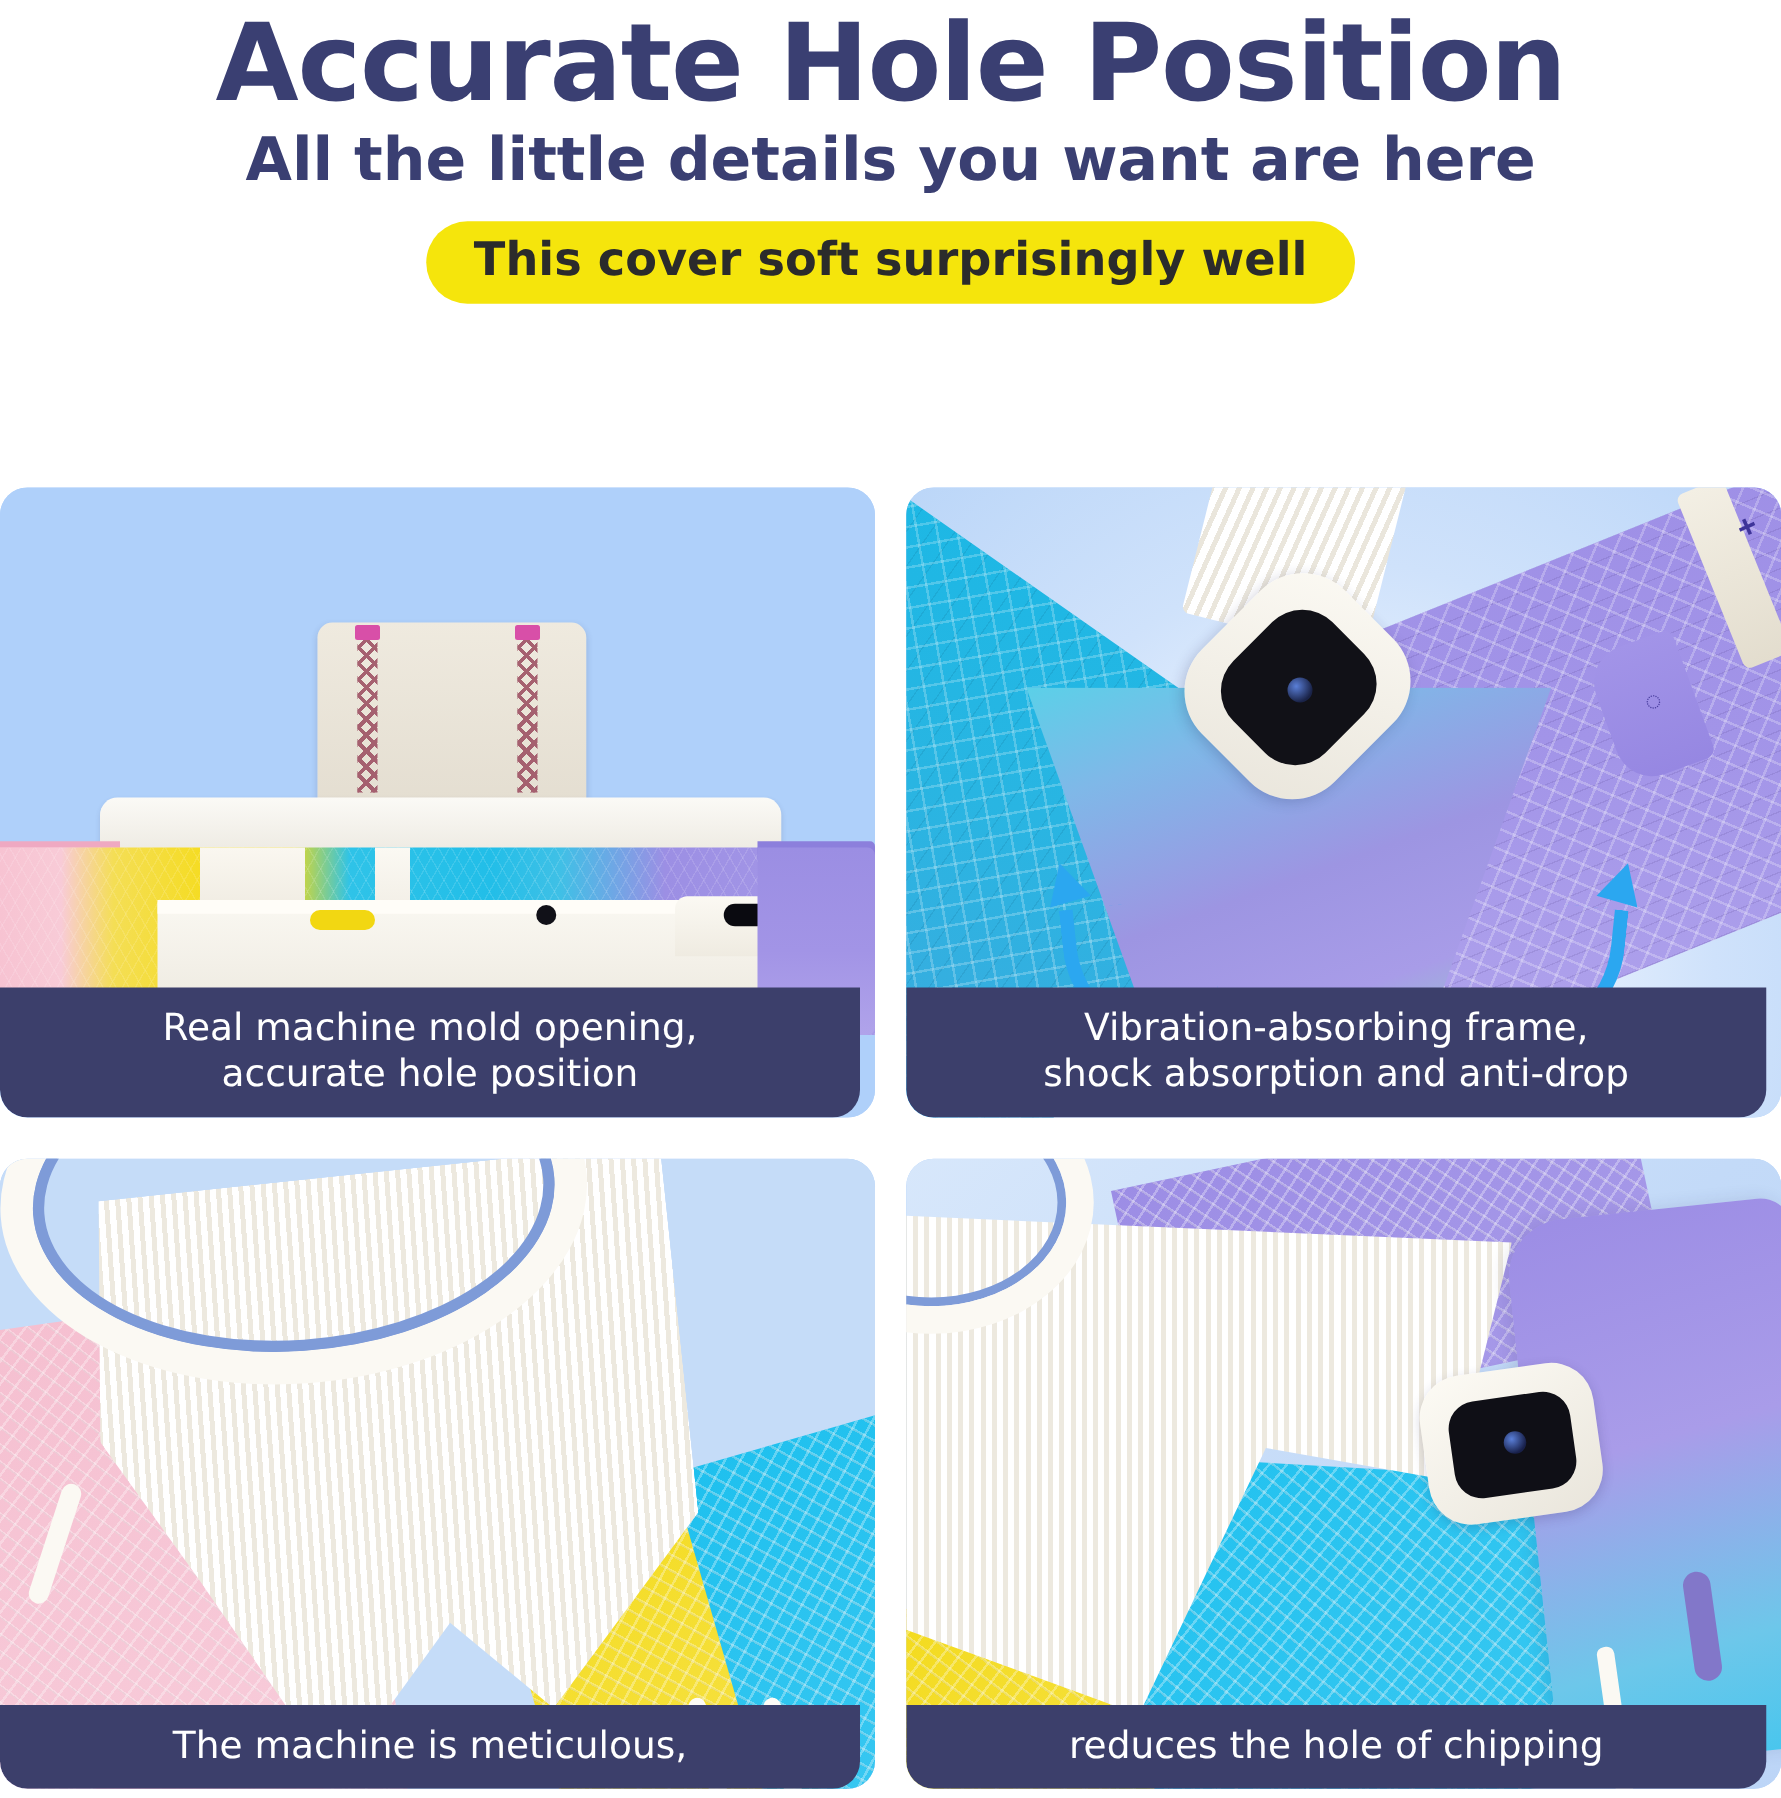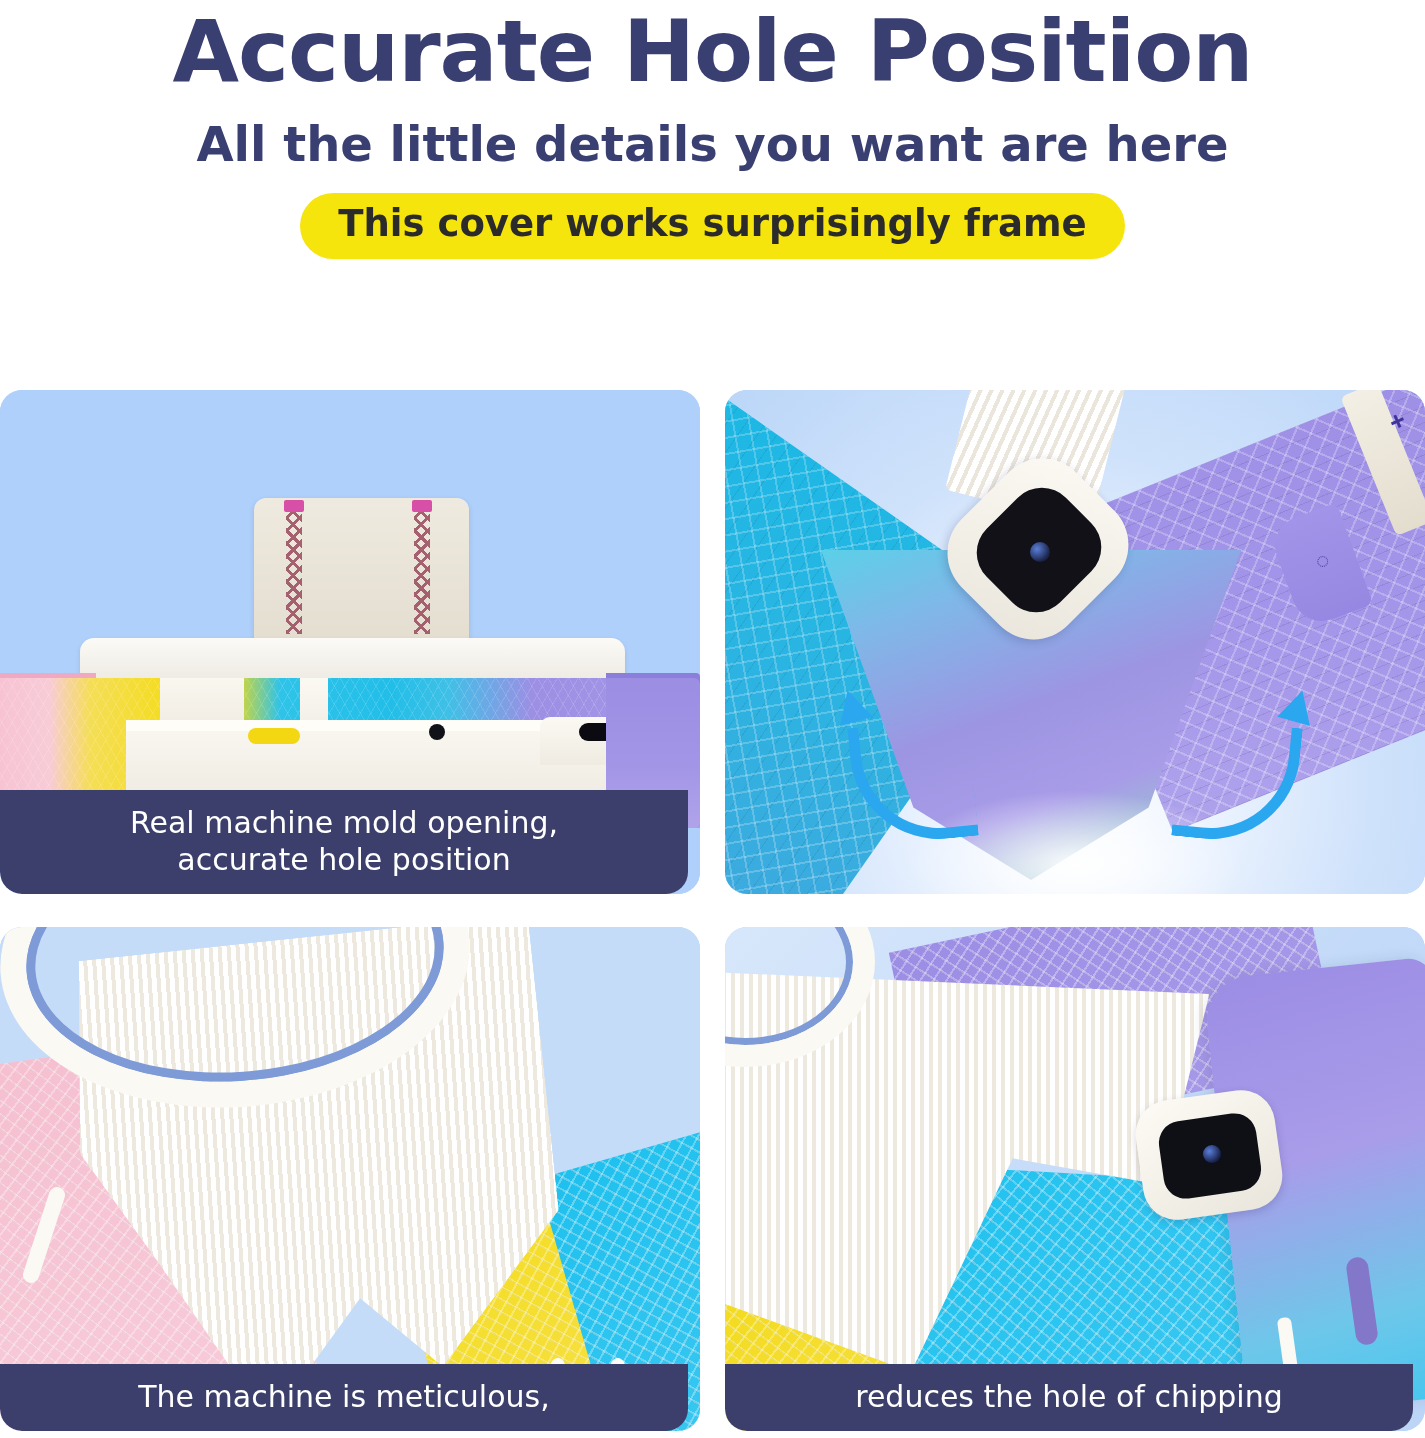--- a/index.html
+++ b/index.html
@@ -12,21 +12,21 @@
 
   
   .header{ width:100%; padding-top:6px; text-align:center; }
   .title{
     font-size:86px; font-weight:bold; color:#3A3F72;
     letter-spacing:-1px; line-height:1.05;
     font-family:"DejaVu Sans", sans-serif;
   }
   .subtitle{
     font-size:48px; font-weight:bold; color:#3A3F72;
-    margin-top:22px; line-height:1.1;
+    margin-top:6px; line-height:1.1;
     font-family:"DejaVu Sans", sans-serif;
   }
   .badge-wrap{ margin-top:22px; display:flex; justify-content:center; }
   .badge{
     background:#F5E50C; color:#2B2B2B;
     font-size:37px; font-weight:bold;
     padding:11px 38px 14px 38px; border-radius:34px;
     font-family:"DejaVu Sans", sans-serif;
     line-height:1.1; white-space:nowrap;
   }
@@ -375,21 +375,21 @@
     background:#FBF9F3; transform:rotate(-8deg); border-radius:6px;
   }
 </style>
 </head>
 <body>
 
 <div class="header">
   <div class="title">Accurate Hole Position</div>
   <div class="subtitle">All the little details you want are here</div>
   <div class="badge-wrap">
-    <div class="badge">This cover works surprisingly frame</div>
+    <div class="badge">This cover soft surprisingly well</div>
   </div>
 </div>
 
 <div class="grid">
 
   <div class="panel">
     <div class="photo">
       <div class="p1bg"></div>
 
       <div class="p1-strap">
@@ -447,20 +447,24 @@
       <div class="p2-btn-glyph">◌</div>
       <div class="p2-plus">+</div>
 
       <div class="p2-glow"></div>
       <div class="p2-arc-l"></div>
       <div class="p2-arc-r"></div>
       <div class="p2-ah-l"></div>
       <div class="p2-ah-r"></div>
     </div>
 
+    <div class="caption">
+      <span class="cap-line">Vibration-absorbing frame,</span>
+      <span class="cap-line">shock absorption and anti-drop</span>
+    </div>
   </div>
 
   <div class="panel">
     <div class="photo">
       <div class="p3bg"></div>
 
       <div class="p3-pink">
         <div class="tex-diamond"></div>
       </div>
       <div class="p3-yellow">

